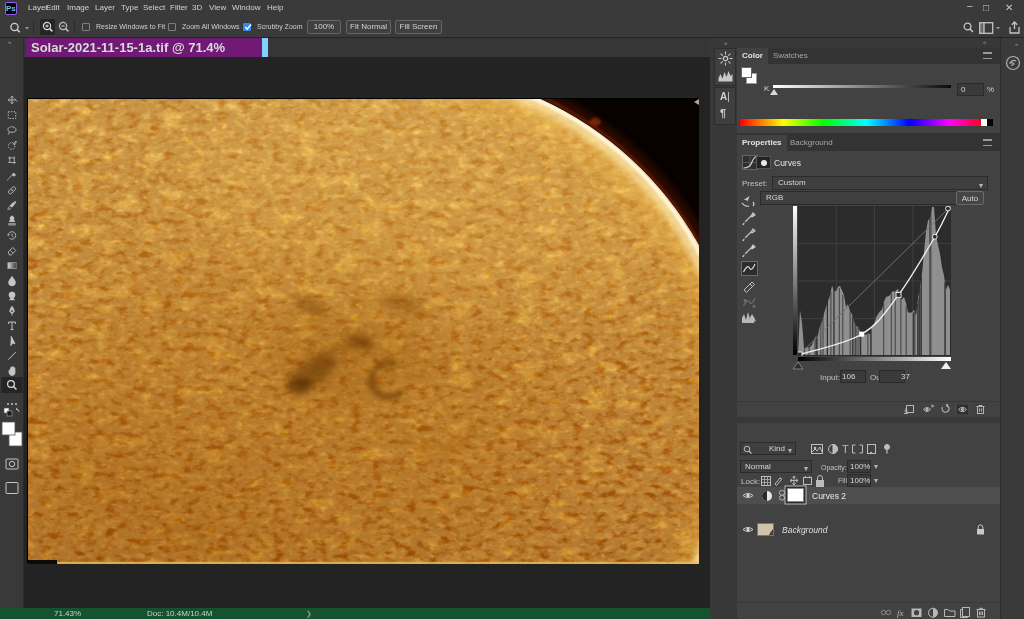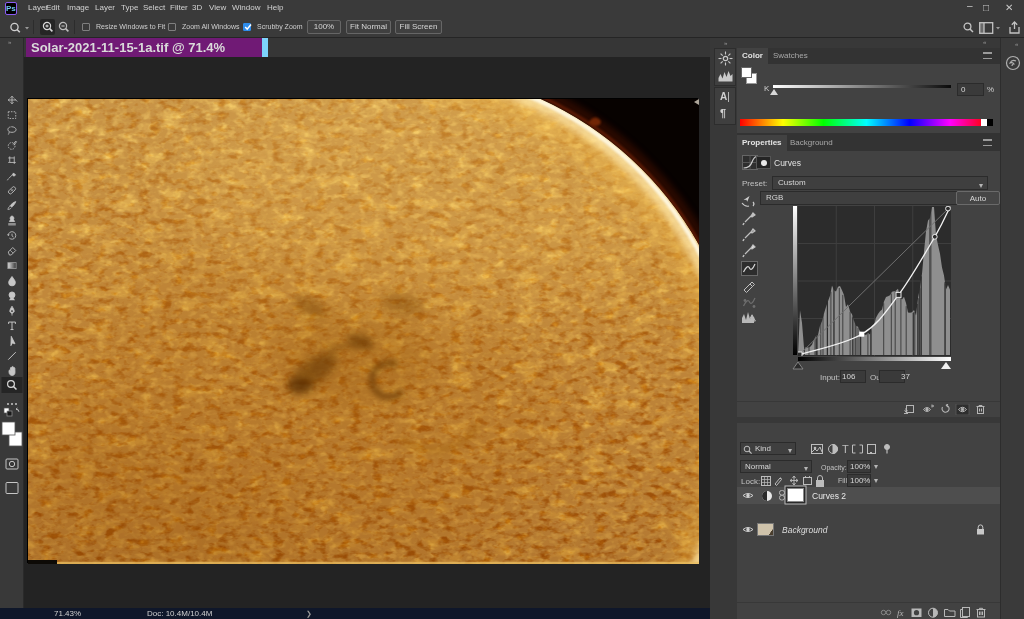--- a/index.html
+++ b/index.html
@@ -20,21 +20,21 @@
           background:#404040;color:#d6d6d6;font-size:8px;text-align:center;line-height:12px;}
   .cbx{position:absolute;top:6px;width:8px;height:8px;border:1px solid #7f7f7f;border-radius:1px;background:#3a3a3a;}
   .cblabel{position:absolute;top:6px;color:#cfcfcf;font-size:7px;}
   
   #toolbar{left:0;top:38px;width:24px;height:570px;background:#393939;border-right:1px solid #2a2a2a;}
   
   #tabstrip{left:24px;top:38px;width:686px;height:19px;background:#363636;}
   #doctab{position:absolute;left:2px;top:0;width:242px;height:19px;background:#701a75;border-right:6px solid #7dd3fc;
           color:#dadada;font-size:13px;line-height:19px;padding-left:5px;font-weight:bold;}
   #canvas{left:24px;top:57px;width:686px;height:551px;background:#232323;}
-  #statusbar{left:0;top:608px;width:710px;height:11px;background:#0f172a;font-size:8px;color:#cfcfcf;}
+  #statusbar{left:0;top:608px;width:710px;height:11px;background:#14532d;font-size:8px;color:#cfcfcf;}
   
   #iconstrip{left:710px;top:38px;width:27px;height:581px;background:#383838;}
   #panels{left:737px;top:38px;width:263px;height:581px;background:#424242;}
   #rightedge{left:1000px;top:38px;width:24px;height:581px;background:#3a3a3a;border-left:1px solid #2d2d2d;}
   .ptabrow{position:absolute;left:0;width:263px;height:16px;background:#333333;font-size:8.5px;}
   .ptab{position:absolute;top:0;height:16px;line-height:16px;padding:0 5px;color:#a8a8a8;font-size:8px;}
   .ptab.act{background:#424242;color:#e4e4e4;font-weight:bold;}
   .inp{position:absolute;background:#3a3a3a;border:1px solid #2b2b2b;color:#d6d6d6;font-size:8px;}
   .ddl{position:absolute;background:#3f3f3f;border:1px solid #2b2b2b;color:#d6d6d6;font-size:8px;}
   .chev{position:absolute;color:#b5b5b5;font-size:8px;}
@@ -376,21 +376,21 @@
       <div class="ddl" style="left:35px;top:41px;width:216px;height:14px;line-height:12px;padding-left:5px">Custom
         <span class="chev" style="right:4px;top:3px">▾</span></div>
 
       <svg class="abs" style="left:4px;top:59px" width="16" height="14" viewBox="0 0 16 14">
         <path d="M6 1 l2 6 l-2 -1 l-2 2 z" fill="#cfcfcf" transform="rotate(40 6 5)"></path>
         <path d="M1 9 q 3 4 7 3" fill="none" stroke="#cfcfcf" stroke-width="1.1"></path>
         <path d="M12 8 q 2 2 0 4" fill="none" stroke="#cfcfcf" stroke-width="1.1"></path>
       </svg>
       <div class="ddl" style="left:23px;top:56px;width:212px;height:14px;line-height:12px;padding-left:5px">RGB
         <span class="chev" style="right:4px;top:3px">▾</span></div>
-      <div class="abs" style="left:219px;top:56px;width:44px;height:14px;background:#464646;border:1px solid #6a6a6a;border-radius:2px;font-size:8px;text-align:center;line-height:13px;color:#d8d8d8">Auto</div>
+      <div class="abs" style="left:219px;top:56px;width:28px;height:14px;background:#464646;border:1px solid #6a6a6a;border-radius:2px;font-size:8px;text-align:center;line-height:13px;color:#d8d8d8">Auto</div>
 
       <svg class="abs" style="left:4px;top:76px" width="17" height="240" viewBox="0 0 17 240">
         <g stroke="#c0c0c0" fill="none">
           <g transform="translate(8,7)">
               <path d="M-4 4 L2 -2 M2 -2 l2 -3 l2 2 l-3 2 z" stroke-width="1.2" fill="#c0c0c0"></path>
               <path d="M-5 5 l-1 2" stroke-width="1.5"></path>
             </g>
           <g transform="translate(8,23)">
               <path d="M-4 4 L2 -2 M2 -2 l2 -3 l2 2 l-3 2 z" stroke-width="1.2" fill="#909090"></path>
               <path d="M-5 5 l-1 2" stroke-width="1.5"></path>
@@ -516,21 +516,21 @@
                 <rect x="1.5" y="2.5" width="6" height="7"></rect>
                 <path d="M0.5 2.5 h8 M3 2.5 v-1 h3 v1 M3.5 4.5 v3 M5.5 4.5 v3"></path>
               </g>
           </g>
         </svg>
       </div>
     </div>
 
     <div class="abs" style="left:0;top:379px;width:263px;height:240px;background:#424242;border-top:6px solid #383838">
 
-      <div class="ddl" style="left:3px;top:19px;width:56px;height:13px;line-height:11px;padding-left:14px">Kind
+      <div class="ddl" style="left:3px;top:19px;width:56px;height:13px;line-height:11px;padding-left:28px">Kind
         <svg class="abs" style="left:2px;top:2px" width="10" height="10" viewBox="0 0 10 10">
             <circle cx="4" cy="4" r="2.8" fill="none" stroke="#bdbdbd"></circle>
             <line x1="6" y1="6" x2="8.6" y2="8.6" stroke="#bdbdbd" stroke-width="1.2"></line>
           </svg>
         <span class="chev" style="right:3px;top:2px">▾</span></div>
       <svg class="abs" style="left:74px;top:20px" width="85" height="12" viewBox="0 0 85 12">
         <g stroke="#bdbdbd" fill="none">
           <rect x="0.5" y="1.5" width="11" height="9"></rect>
             <circle cx="4" cy="5" r="1.3" fill="#bdbdbd" stroke="none"></circle>
             <path d="M1 9 l3 -3 2 2 3 -4 2 5"></path>

